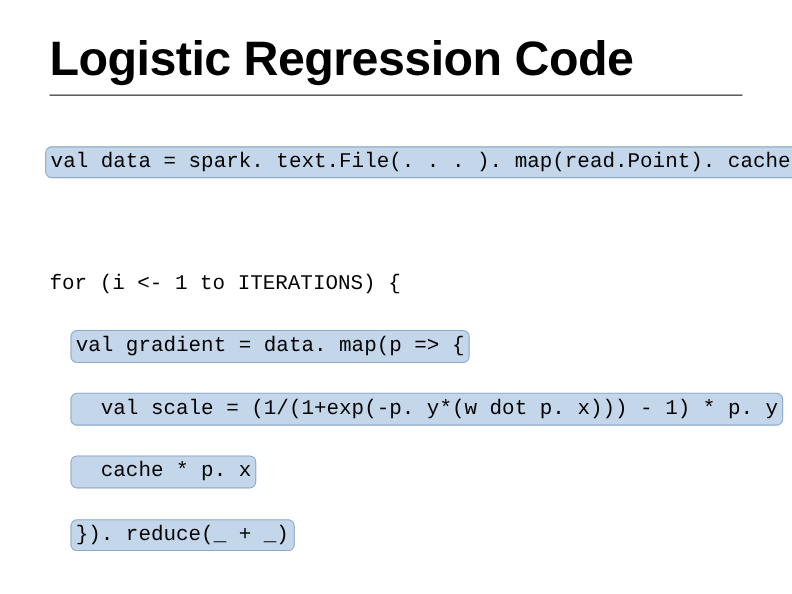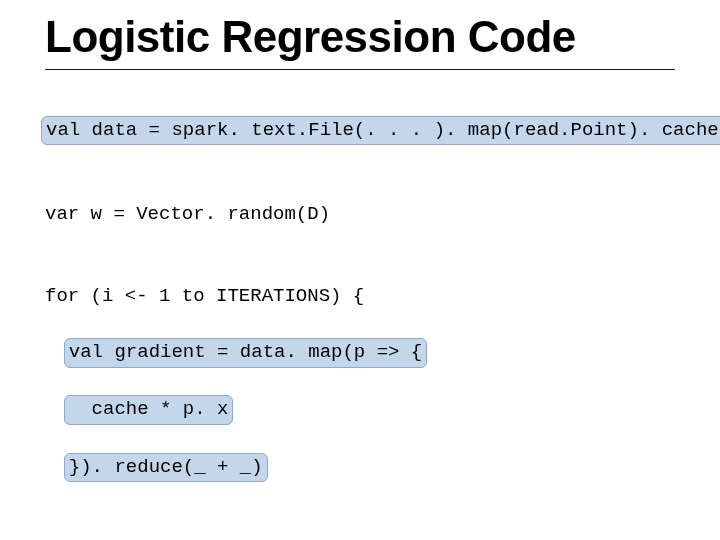--- a/index.html
+++ b/index.html
@@ -8,21 +8,21 @@
     width: 720px;
     height: 540px;
     background: #ffffff;
     font-family: "Segoe UI", "Helvetica Neue", Arial, sans-serif;
     color: #000;
   }
   .slide {
     box-sizing: border-box;
     width: 720px;
     height: 540px;
-    padding: 13px 45px 20px 45px;
+    padding: 30px 45px 20px 45px;
   }
   .title {
     font-size: 44px;
     font-weight: 700;
     letter-spacing: -0.5px;
     margin: 0 0 8px 0;
     line-height: 1.1;
   }
   .rule {
     border: none;
@@ -50,24 +50,24 @@
 </style>
 </head>
 <body>
 
 <div class="slide">
   <h1 class="title">Logistic Regression Code</h1>
   <hr class="rule">
   <div class="code">
 <span class="code-line"><span class="hl">val data = spark. text.File(. . . ). map(read.Point). cache()</span></span>
 <span class="code-line"></span>
-<span class="code-line">var w = Vector. random(D)</span>
 <span class="code-line"></span>
 <span class="code-line">for (i &lt;- 1 to ITERATIONS) {</span>
 <span class="code-line">  <span class="hl">val gradient = data. map(p =&gt; {</span></span>
+<span class="code-line">  <span class="hl">  val scale = (1/(1+exp(-p. y*(w dot p. x))) - 1) * p. y</span></span>
 <span class="code-line">  <span class="hl">  cache * p. x</span></span>
 <span class="code-line">  <span class="hl">}). reduce(_ + _)</span></span>
 
 
 <span class="code-line"></span>
 
   </div>
 </div>
 
 </body></html>

